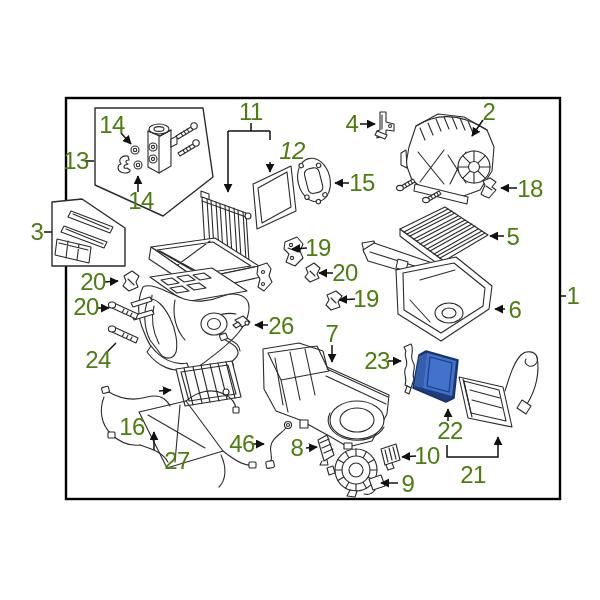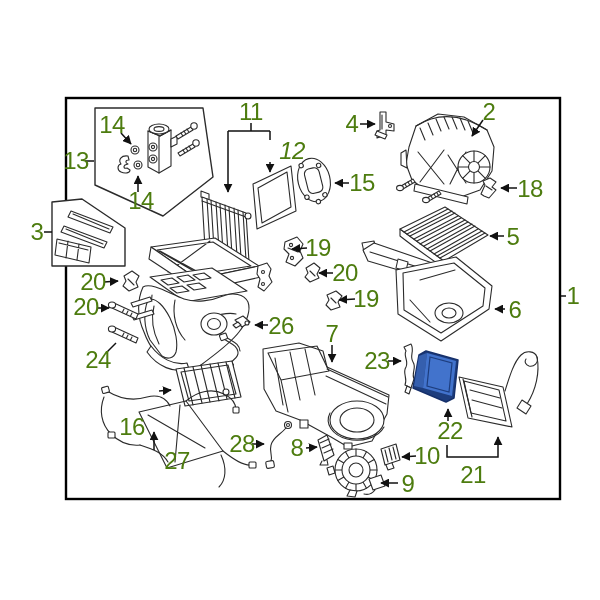--- a/index.html
+++ b/index.html
@@ -339,14 +339,14 @@
   <div class="callout" style="left:366px;top:299px;">19</div>
   <div class="callout" style="left:93px;top:282px;">20</div>
   <div class="callout" style="left:345px;top:273px;">20</div>
   <div class="callout" style="left:473px;top:475px;">21</div>
   <div class="callout" style="left:450px;top:431px;">22</div>
   <div class="callout" style="left:377px;top:361px;">23</div>
   <div class="callout" style="left:98px;top:360px;">24</div>
   <div class="callout" style="left:86px;top:307px;">20</div>
   <div class="callout" style="left:281px;top:326px;">26</div>
   <div class="callout" style="left:157px;top:461px;margin-left:20px;">27</div>
-  <div class="callout" style="left:242px;top:444px;">28</div>
+  <div class="callout" style="left:242px;top:444px;">46</div>
 </div>
 
 </body></html>

